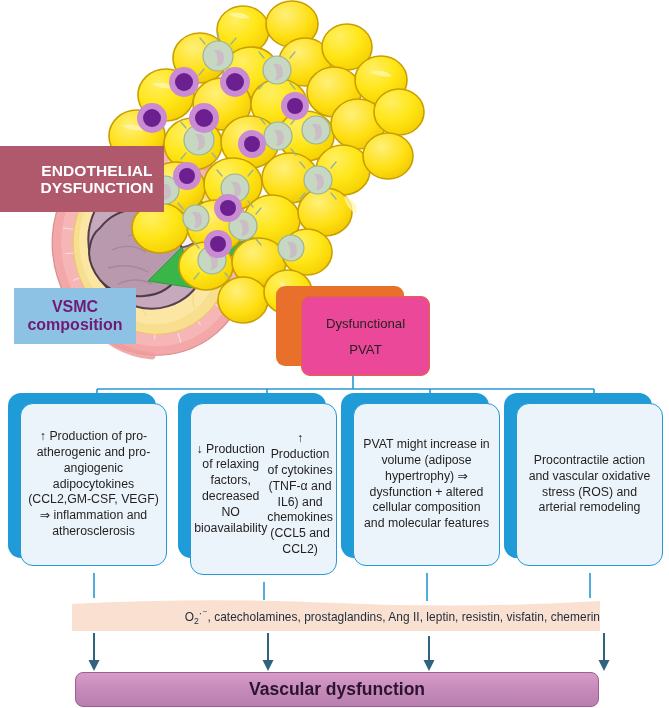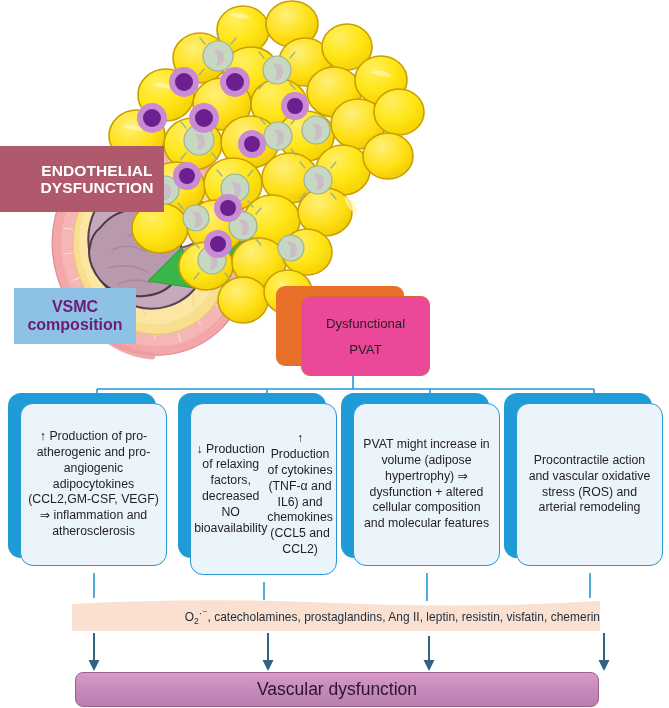--- a/index.html
+++ b/index.html
@@ -79,21 +79,21 @@
   }
   #mediator sub{font-size:8.6px;}
   #mediator .rad{font-size:10px;vertical-align:.35em;letter-spacing:0;}
 
   
   #vd-bar{
     position:absolute;left:75px;top:672px;width:522px;height:33px;
     border-radius:8px;border:1px solid #9c5f93;
     background:linear-gradient(180deg,#d79bc8 0%,#c489b8 55%,#b87fae 100%);
     display:flex;align-items:center;justify-content:center;
-    font-size:17.5px;color:#2b1430;
+    font-size:17.5px;color:#2b1430;font-weight:bold;
   }
 </style>
 </head>
 <body>
 
 <div id="stage">
 
   <div id="illus">
     <svg width="430" height="370" viewBox="0 0 430 370" xmlns="http://www.w3.org/2000/svg">
       <defs>

